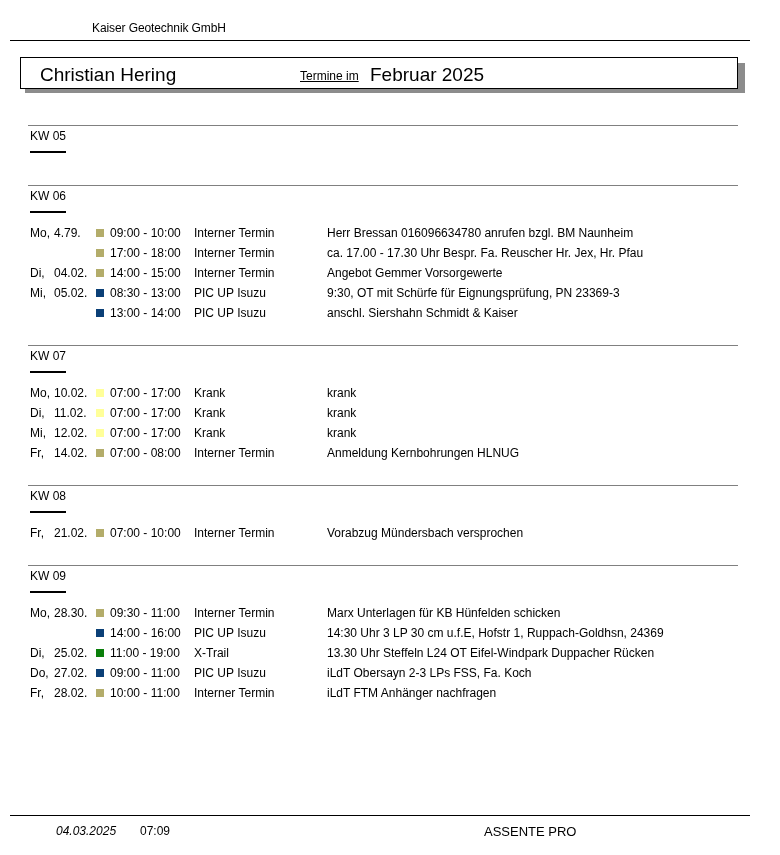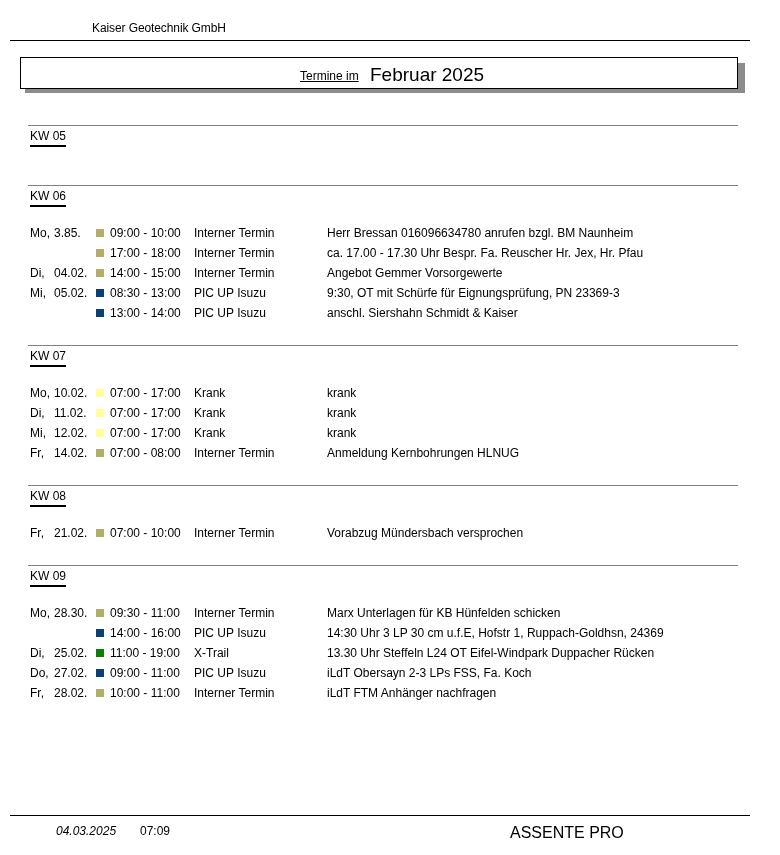--- a/index.html
+++ b/index.html
@@ -15,62 +15,63 @@
     border: 1px solid #000; background: #fff; box-sizing: border-box;
   }
   .person { position: absolute; left: 19px; top: 6px; font-size: 19px; }
   .termine-label { position: absolute; left: 279px; top: 11px; font-size: 12px; text-decoration: underline; }
   .month { position: absolute; left: 349px; top: 6px; font-size: 19px; text-align: center; }
 
   .week { position: absolute; left: 28px; width: 710px; }
   .week-rule { position: absolute; left: 0; top: 0; width: 710px; height: 1px; background: #808080; }
   .week-label {
     position: absolute; left: 2px; top: 4px; font-size: 12px;
-    padding-bottom: 2px; border-bottom: 2px solid #000; line-height: 14px;
+    padding-bottom: 8px; border-bottom: 2px solid #000; line-height: 14px;
   }
   .rows { position: absolute; left: 2px; top: 40px; }
   .row { position: relative; height: 20px; font-size: 12px; line-height: 16px; white-space: nowrap; }
   .row span { position: absolute; top: 0; }
   .c-day { left: 0; }
   .c-date { left: 24px; }
   .c-swatch { left: 66px; top: 4px !important; width: 8px; height: 8px; }
   .c-time { left: 80px; }
   .c-type { left: 164px; }
   .c-desc { left: 278px; margin-left: 19px; }
 
   .bottom-rule { position: absolute; left: 10px; top: 815px; width: 740px; height: 1px; background: #000; }
   .footer-date { position: absolute; left: 56px; top: 824px; font-size: 12px; font-style: italic; }
   .footer-time { position: absolute; left: 140px; top: 824px; font-size: 12px; }
-  .footer-app { position: absolute; left: 510px; top: 824px; font-size: 16px; }
+  .footer-app { position: absolute; left: 484px; top: 824px; font-size: 13px; }
 </style>
 </head>
 <body>
 
 <div class="company">Kaiser Geotechnik GmbH</div>
 <div class="top-rule"></div>
 
 <div class="title-shadow"></div>
 <div class="title-box">
+  <span class="person">Christian Hering</span>
   <span class="termine-label">Termine im</span>
   <span class="month">Februar 2025</span>
 </div>
 
 <div id="weeks-container">
     <div class="week" style="top: 125px;">
       <div class="week-rule"></div>
       <div class="week-label">KW 05</div>
       <div class="rows"></div>
     </div>
     <div class="week" style="top: 185px;">
       <div class="week-rule"></div>
       <div class="week-label">KW 06</div>
       <div class="rows">
         <div class="row">
           <span class="c-day">Mo,</span>
-          <span class="c-date">3.85.</span>
+          <span class="c-date">4.79.</span>
           <span class="c-time">09:00 - 10:00</span>
           <span class="c-type">Interner Termin</span>
           <span class="c-desc">Herr Bressan 016096634780 anrufen bzgl. BM Naunheim</span>
           <span class="c-swatch" style="background: rgb(179, 172, 106);"></span>
         </div>
         <div class="row">
           <span class="c-day"></span>
           <span class="c-date"></span>
           <span class="c-time">17:00 - 18:00</span>
           <span class="c-type">Interner Termin</span>

